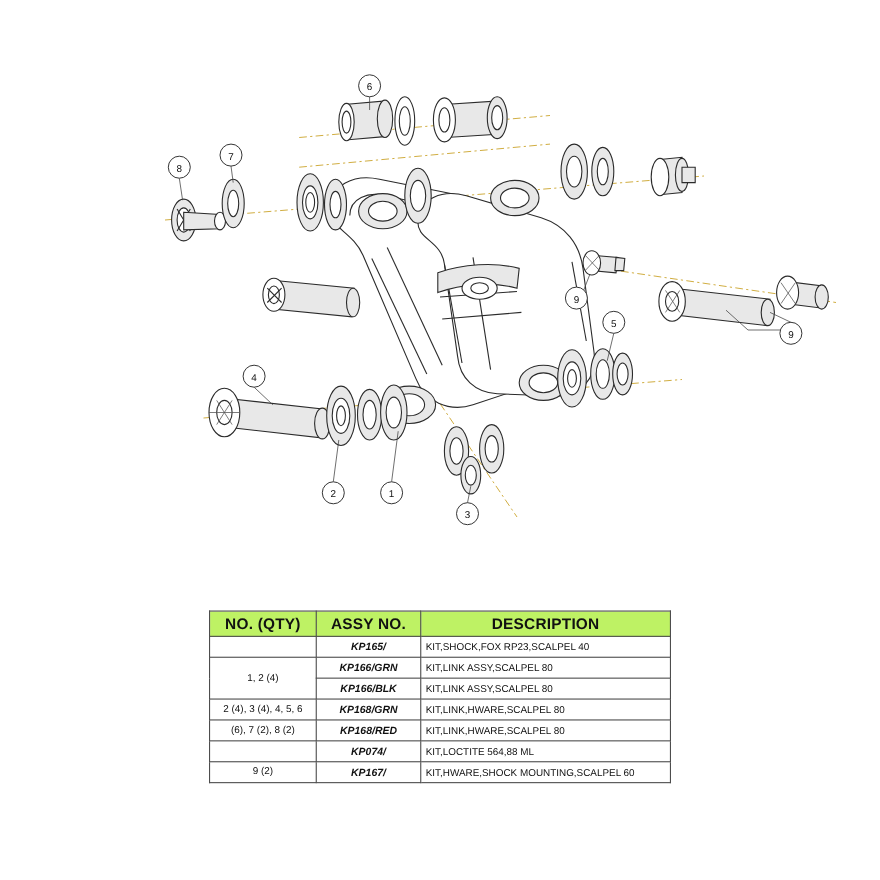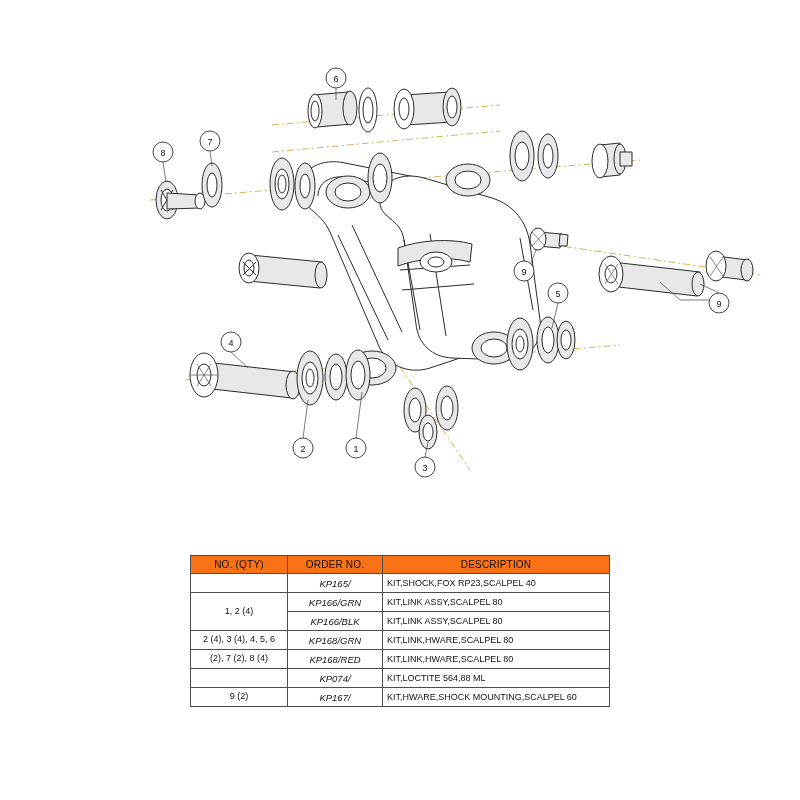--- a/index.html
+++ b/index.html
@@ -30,45 +30,45 @@
     display: flex;
     justify-content: center;
   }
   table.parts-table {
     border-collapse: collapse;
     width: 420px;
     font-size: 9.5px;
     color: #111;
   }
   table.parts-table th {
-    background: #f97316;
+    background: #bef264;
     border: 1px solid #4d4d4d;
-    font-size: 10px;
-    font-weight: normal;
+    font-size: 14px;
+    font-weight: bold;
     padding: 3px 2px;
     text-align: center;
     letter-spacing: 0.2px;
   }
   table.parts-table td {
     border: 1px solid #4d4d4d;
     padding: 3px 4px;
     height: 12px;
     vertical-align: middle;
   }
   td.col-no {
     width: 88px;
     text-align: center;
     font-size: 9px;
     line-height: 1.25;
   }
   td.col-order {
     width: 86px;
     text-align: center;
     font-style: italic;
-    font-weight: normal;
+    font-weight: bold;
     font-size: 9.5px;
   }
   td.col-desc {
     text-align: left;
     font-size: 9px;
     padding-left: 10px;
   }
   .balloon-text {
     font-family: "Liberation Sans", sans-serif;
     font-size: 9px;
@@ -304,21 +304,21 @@
         <text class="balloon-text" x="719" y="307" text-anchor="middle">9</text>
       </g>
 </svg>
 </div>
 
 <div id="parts-table-wrap">
   <table class="parts-table">
     <thead>
       <tr>
         <th>NO. (QTY)</th>
-        <th>ORDER NO.</th>
+        <th>ASSY NO.</th>
         <th>DESCRIPTION</th>
       </tr>
     </thead>
     <tbody>
       <tr>
         <td class="col-no" rowspan="1"></td>
         <td class="col-order">KP165/</td>
         <td class="col-desc">KIT,SHOCK,FOX RP23,SCALPEL 40</td>
       </tr>
       <tr>
@@ -329,21 +329,21 @@
       <tr>
         <td class="col-order">KP166/BLK</td>
         <td class="col-desc">KIT,LINK ASSY,SCALPEL 80</td>
       </tr>
       <tr>
         <td class="col-no">2 (4), 3 (4), 4, 5, 6</td>
         <td class="col-order">KP168/GRN</td>
         <td class="col-desc">KIT,LINK,HWARE,SCALPEL 80</td>
       </tr>
       <tr>
-        <td class="col-no">(2), 7 (2), 8 (4)</td>
+        <td class="col-no">(6), 7 (2), 8 (2)</td>
         <td class="col-order">KP168/RED</td>
         <td class="col-desc">KIT,LINK,HWARE,SCALPEL 80</td>
       </tr>
       <tr>
         <td class="col-no"></td>
         <td class="col-order">KP074/</td>
         <td class="col-desc">KIT,LOCTITE 564,88 ML</td>
       </tr>
       <tr>
         <td class="col-no">9 (2)</td>

